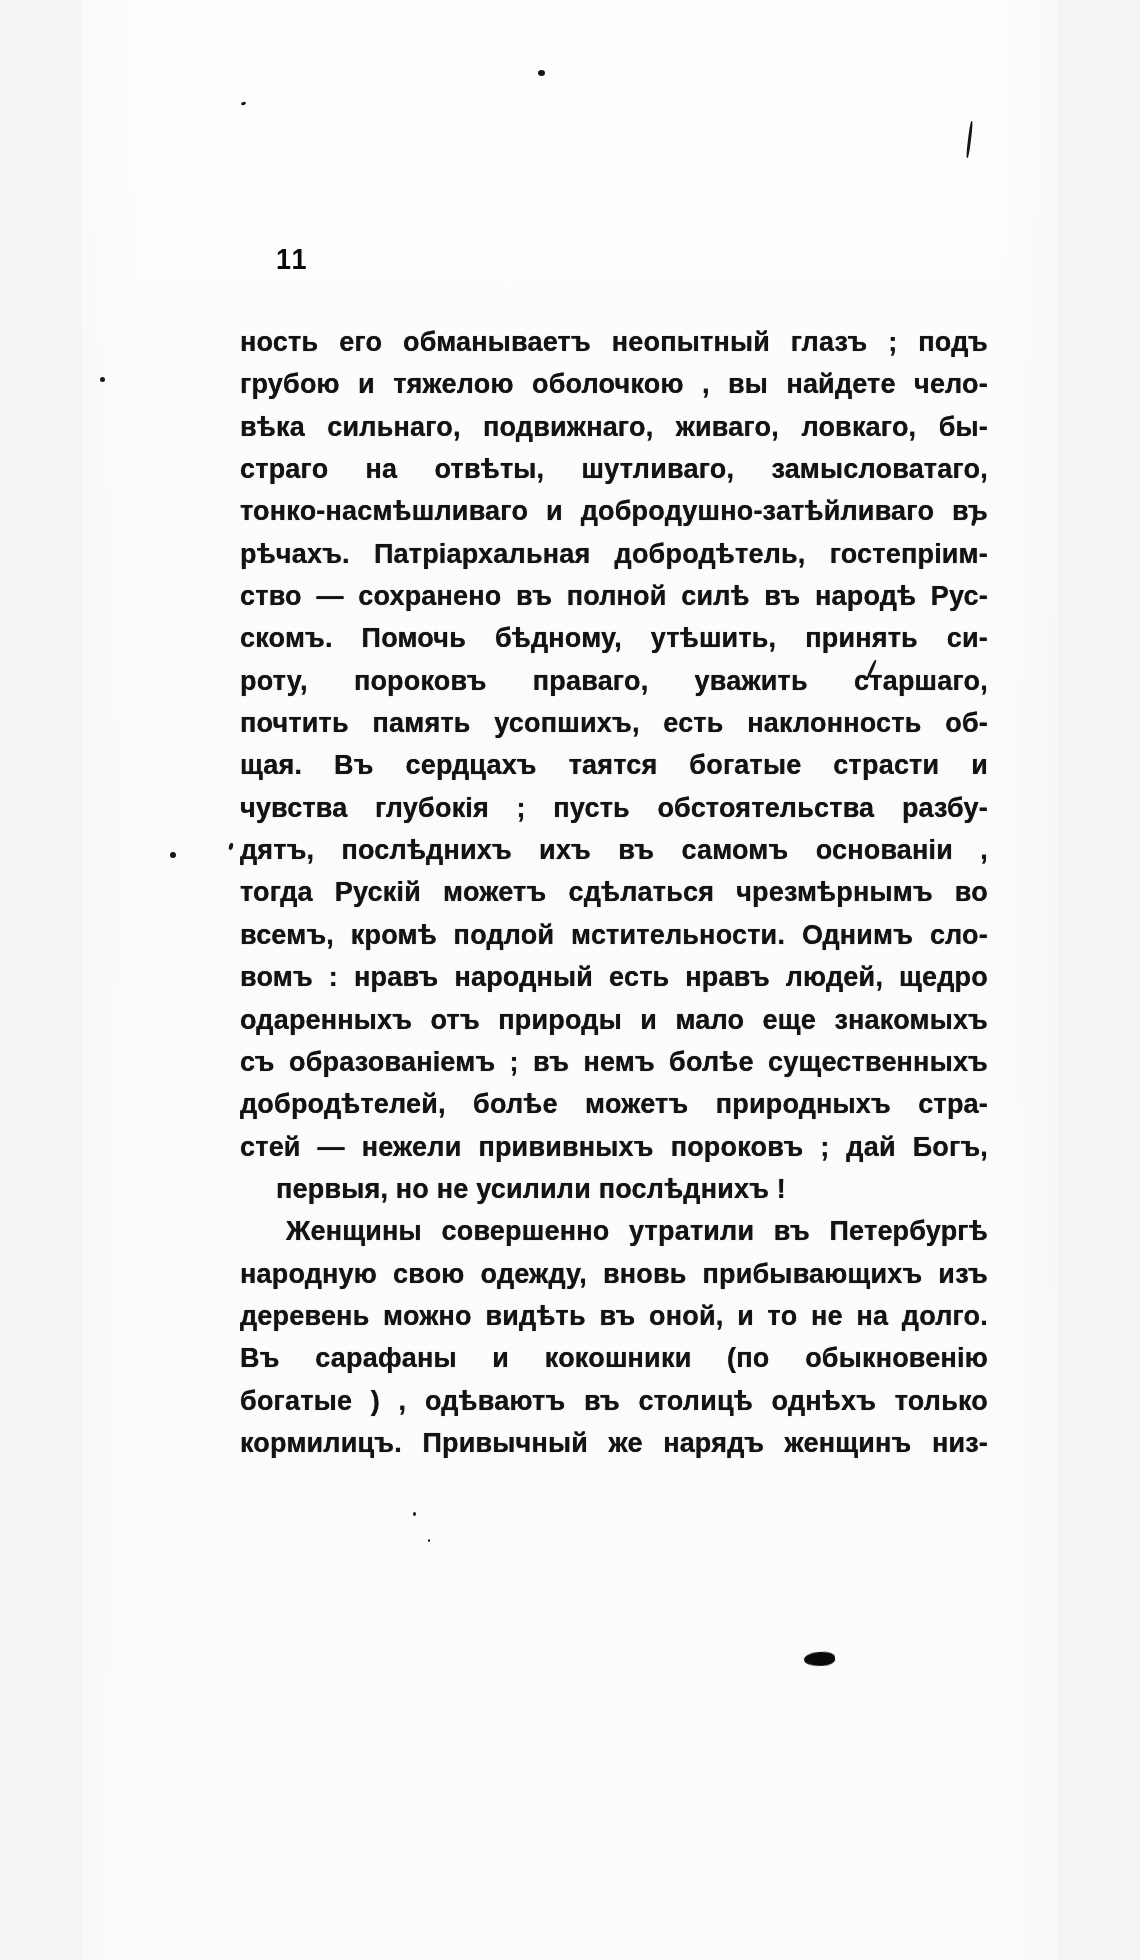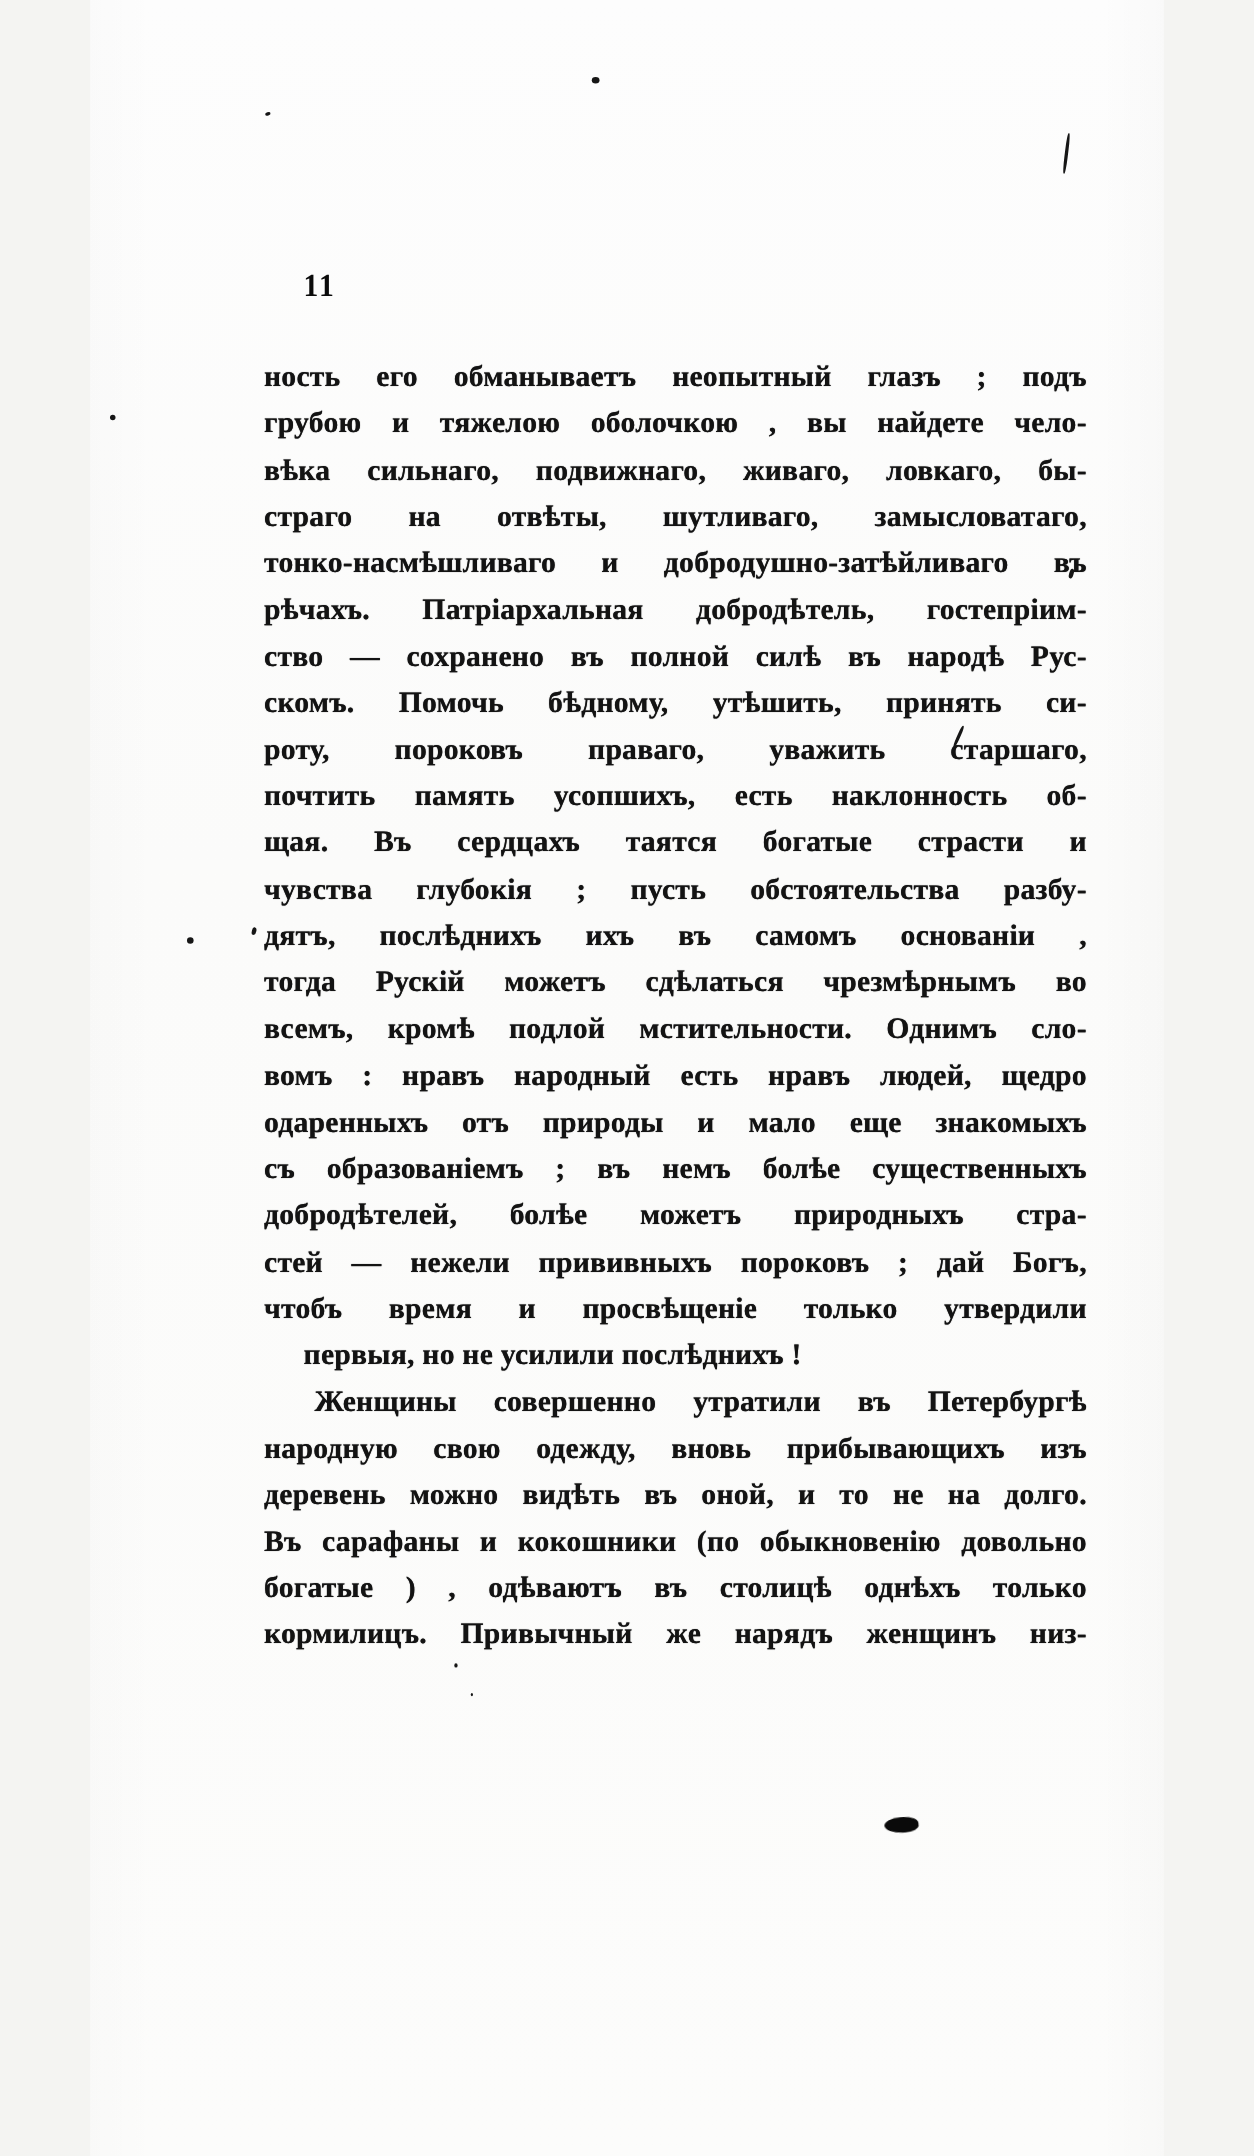--- a/index.html
+++ b/index.html
@@ -9,21 +9,21 @@
   }
   .page {
     position: relative;
     width: 952px;
     height: 1960px;
     margin: 0 auto;
     background:
       linear-gradient(90deg, rgba(0,0,0,0.012) 0%, rgba(0,0,0,0) 6%, rgba(0,0,0,0) 94%, rgba(0,0,0,0.015) 100%),
       linear-gradient(180deg, #fdfdfd 0%, #fbfbfa 40%, #fcfcfb 100%);
     overflow: hidden;
-    font-family: Liberation Serif, serif;
+    font-family: Liberation Sans, sans-serif;
     padding-left: 24px;
   }
   .page-number {
     position: absolute;
     left: 194px;
     top: 244px;
     font-size: 27px;
     font-weight: 900;
     color: #0b0b0b;
     letter-spacing: 2px;
@@ -103,21 +103,20 @@
       <div class="line">щая. Въ сердцахъ таятся богатые страсти и</div>
       <div class="line">чувства глубокія ; пусть обстоятельства разбу-</div>
       <div class="line">дятъ, послѣднихъ ихъ въ самомъ основаніи ,</div>
       <div class="line">тогда Рускій можетъ сдѣлаться чрезмѣрнымъ во</div>
       <div class="line">всемъ, кромѣ подлой мстительности. Однимъ сло-</div>
       <div class="line">вомъ : нравъ народный есть нравъ людей, щедро</div>
       <div class="line">одаренныхъ отъ природы и мало еще знакомыхъ</div>
       <div class="line">съ образованіемъ ; въ немъ болѣе существенныхъ</div>
       <div class="line">добродѣтелей, болѣе можетъ природныхъ стра-</div>
       <div class="line">стей — нежели прививныхъ пороковъ ; дай Богъ,</div>
-      <div class="line">чтобъ время и просвѣщеніе только утвердили</div>
       <div class="line left">первыя, но не усилили послѣднихъ !</div>
       <div class="line indent">Женщины совершенно утратили въ Петербургѣ</div>
       <div class="line">народную свою одежду, вновь прибывающихъ изъ</div>
       <div class="line">деревень можно видѣть въ оной, и то не на долго.</div>
       <div class="line">Въ сарафаны и кокошники (по обыкновенію довольно</div>
       <div class="line">богатые ) , одѣваютъ въ столицѣ однѣхъ только</div>
       <div class="line">кормилицъ. Привычный же нарядъ женщинъ низ-</div>
     </div>
 
   <span class="speck s1"></span>

